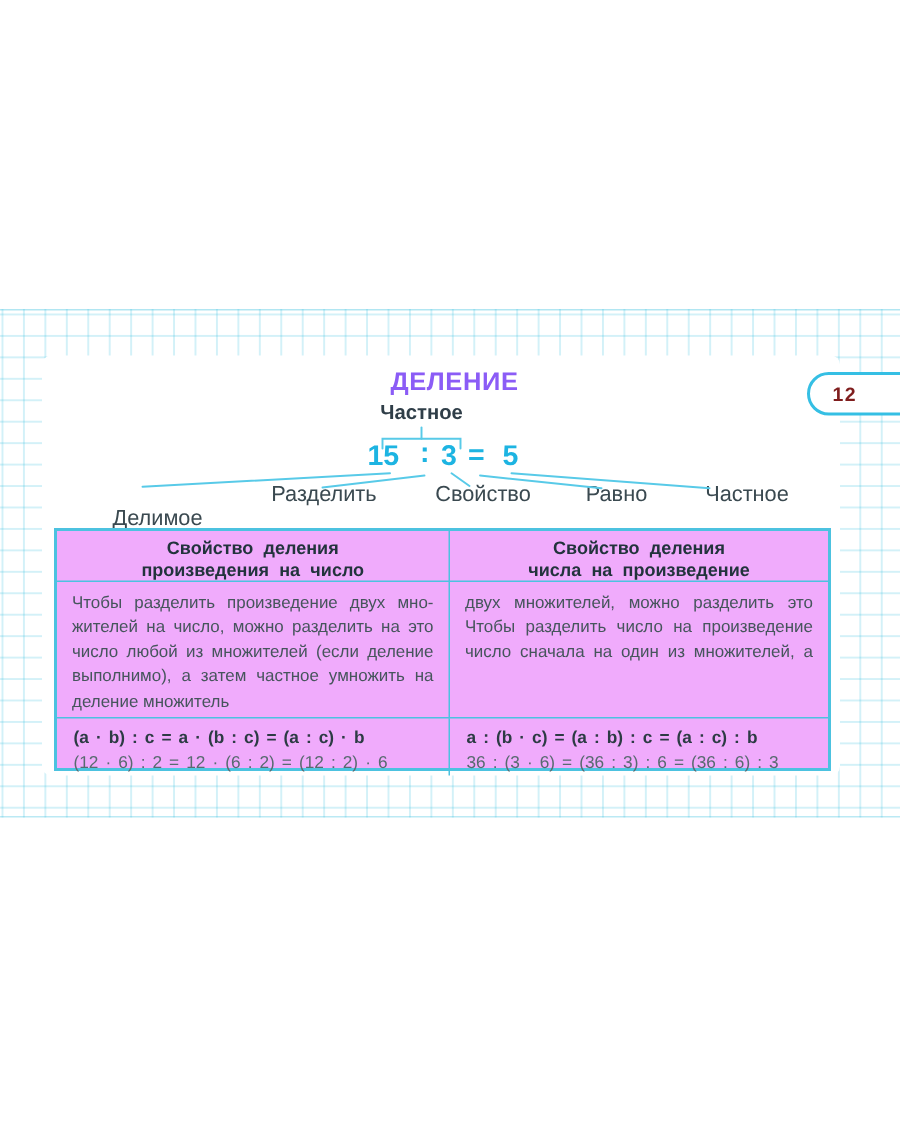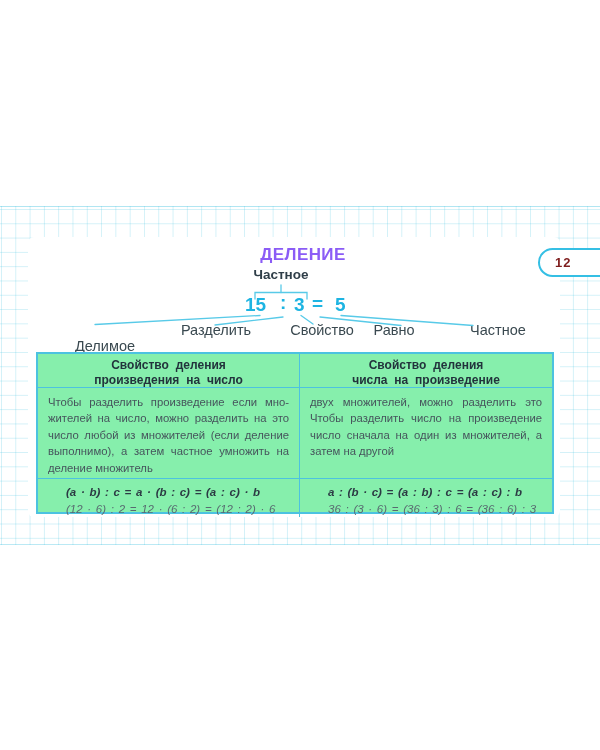--- a/index.html
+++ b/index.html
@@ -39,36 +39,36 @@
   .eq{position:absolute;z-index:4;color:#1db4e2;font-size:19px;font-weight:bold;line-height:1;}
   .eq-15{left:245px;top:295px;}
   .eq-colon{left:280px;top:293px;}
   .eq-3{left:294px;top:295px;}
   .eq-eq{left:312px;top:294px;}
   .eq-5{left:335px;top:295px;}
   .term{
     position:absolute;top:322px;transform:translateX(-50%);z-index:4;
     color:#3a4950;font-size:14.5px;white-space:nowrap;
   }
-  .t0{left:105px;margin-top:16px;} .t1{left:216px;} .t2{left:322px;} .t3{left:394px;} .t4{left:498px;}
+  .t0{left:105px;margin-top:16px;} .t1{left:216px;} .t2{left:322px;} .t3{left:411px;} .t4{left:498px;}
   .props-table{
     position:absolute;left:36px;top:352px;width:518px;height:162px;z-index:4;
     display:grid;grid-template-columns:262px 1fr;grid-template-rows:34px 91px 1fr;
-    border:2px solid #4cc2e0;background:#86efac;box-sizing:border-box;
+    border:2px solid #4cc2e0;background:#f0abfc;box-sizing:border-box;
   }
   .cell{box-sizing:border-box;}
   .c-left{border-right:1.5px solid #4cc2e0;}
   .r-head,.r-body{border-bottom:1.5px solid #4cc2e0;}
   .head-cell{
     text-align:center;padding-top:4px;
     font-size:12px;font-weight:bold;line-height:14.5px;color:#22333c;word-spacing:3.5px;
   }
   .body-cell{padding:6px 10px 0 10px;font-size:11.3px;line-height:16.4px;color:#46555c;}
   .jl{text-align:justify;text-align-last:justify;}
-  .formula-cell{padding:4px 11px 0 28px;white-space:nowrap;line-height:15px;font-style:italic;}
+  .formula-cell{padding:4px 11px 0 11px;white-space:nowrap;line-height:15px;}
   .f-line{font-size:11.5px;font-weight:bold;color:#2c3b44;word-spacing:1.5px;padding-top:2px;}
   .f-example{font-size:11.5px;color:#586a70;word-spacing:1.5px;padding-top:2px;}
 </style>
 </head>
 <body>
 
 <div>
 
   <div class="grid-band"></div>
   <div class="panel"></div>
@@ -112,31 +112,30 @@
     <div class="cell c-left r-head head-cell">
       <div>Свойство деления</div>
       <div>произведения на число</div>
     </div>
     <div class="cell r-head head-cell">
       <div>Свойство деления</div>
       <div>числа на произведение</div>
     </div>
 
     <div class="cell c-left r-body body-cell">
-      <div class="jl">Чтобы разделить произведение если мно-</div>
+      <div class="jl">Чтобы разделить произведение двух мно-</div>
       <div class="jl">жителей на число, можно разделить на это</div>
       <div class="jl">число любой из множителей (если деление</div>
       <div class="jl">выполнимо), а затем частное умножить на</div>
       <div>деление множитель</div>
     </div>
     <div class="cell r-body body-cell">
       <div class="jl">двух множителей, можно разделить это</div>
       <div class="jl">Чтобы разделить число на произведение</div>
       <div class="jl">число сначала на один из множителей, а</div>
-      <div>затем на другой</div>
     </div>
 
     <div class="cell c-left formula-cell">
       <div class="f-line">(a · b) : c = a · (b : c) = (a : c) · b</div>
       <div class="f-example">(12 · 6) : 2 = 12 · (6 : 2) = (12 : 2) · 6</div>
     </div>
     <div class="cell formula-cell">
       <div class="f-line">a : (b · c) = (a : b) : c = (a : c) : b</div>
       <div class="f-example">36 : (3 · 6) = (36 : 3) : 6 = (36 : 6) : 3</div>
     </div>

